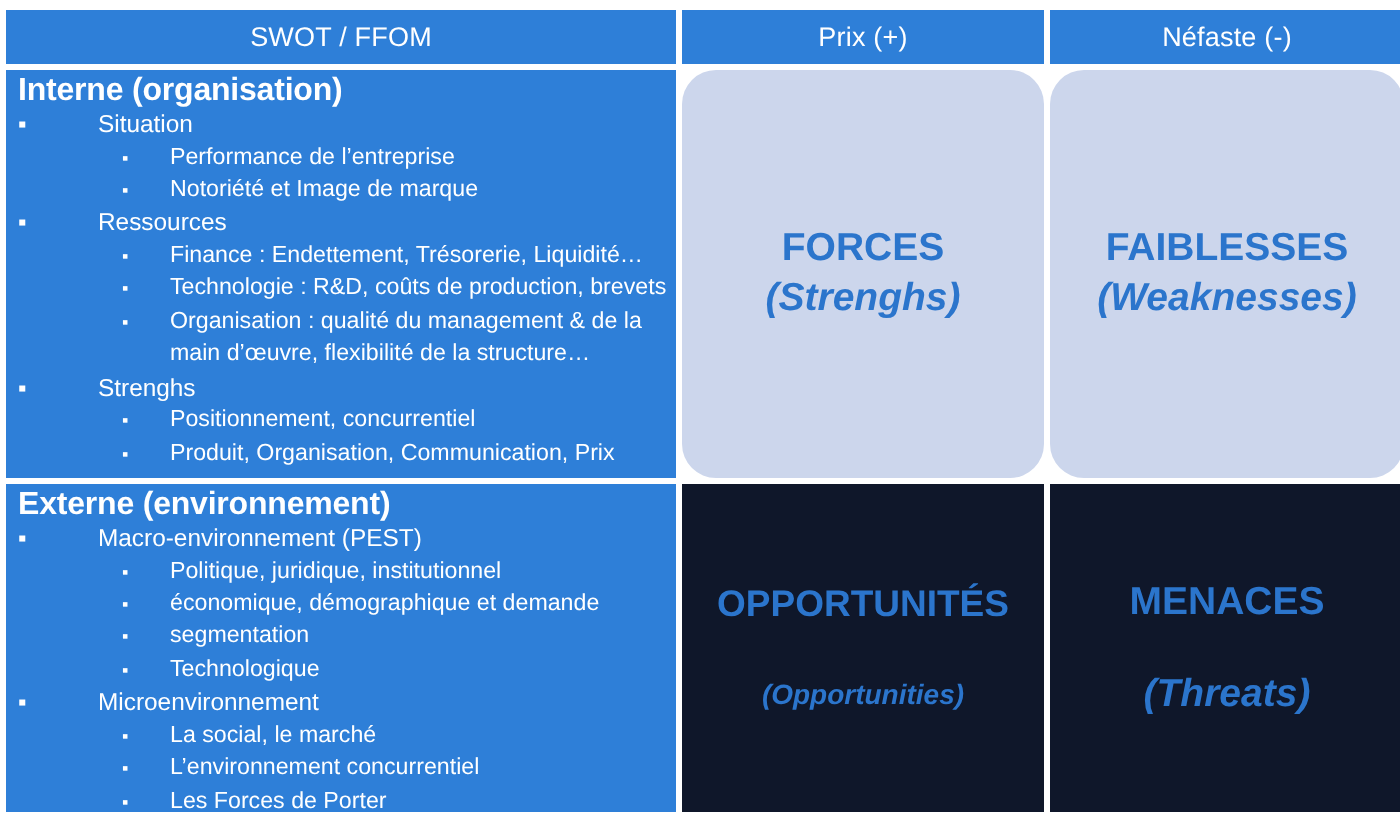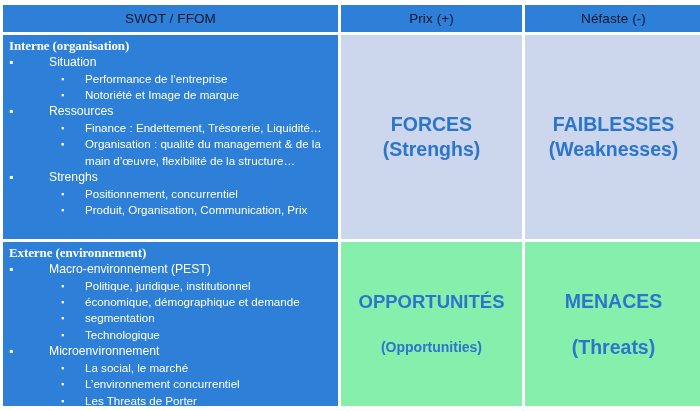--- a/index.html
+++ b/index.html
@@ -23,44 +23,43 @@
     display: grid;
     grid-template-columns: 335px 181px 177px;
     grid-template-rows: 27px 204px 164px;
     gap: 3px 3px;
     box-sizing: border-box;
   }
 
   
   .hdr {
     background: #2e7fd8;
-    color: #0f172a;
+    color: #ffffff;
     display: flex;
     align-items: center;
     justify-content: center;
     font-size: 13.5px;
     letter-spacing: .1px;
   }
 
   
   .leftcell {
     background: #2e7fd8;
     color: #ffffff;
     padding: 3px 4px 2px 4px;
     box-sizing: border-box;
     overflow: hidden;
   }
 
   .section-title {
-    font-size: 13px;
+    font-size: 16px;
     font-weight: bold;
     line-height: 15px;
     margin: 0 0 1px 2px;
     letter-spacing: -.1px;
-    font-family: Liberation Serif, serif;
   }
 
   ul.lvl1 {
     list-style: none;
     margin: 0;
     padding: 0;
   }
   ul.lvl1 > li.b1 {
     position: relative;
     font-size: 12.2px;
@@ -100,24 +99,24 @@
     flex-direction: column;
     align-items: center;
     justify-content: center;
     text-align: center;
     color: #2b75cc;
     font-weight: bold;
     line-height: 25px;
     box-sizing: border-box;
     padding: 0 4px;
   }
-  .quad.top { background: #ccd6ec; }
-  .quad.bottom { background: #86efac; gap: 21px; }
+  .quad.top { background: #ccd6ec; border-radius: 17px; }
+  .quad.bottom { background: #0f172a; gap: 21px; }
   .quad .l1 { font-size: 19.5px; }
-  .quad .l2 { font-size: 19.5px; }
+  .quad .l2 { font-size: 19.5px; font-style: italic; }
   .quad.narrow .l1 { font-size: 18.5px; }
   .quad.narrow .l2 { font-size: 14px; }
 </style>
 </head>
 <body>
 
 <div class="matrix">
 
   <div class="hdr">
     <span>SWOT / FFOM</span>
@@ -151,20 +150,21 @@
       <li class="b1">
         <span class="bullet1">▪</span>
         <span>Ressources</span>
         <ul class="lvl2">
           <li class="b2">
             <span class="bullet2">▪</span>
             <span>Finance : Endettement, Trésorerie,  Liquidité…</span>
           </li>
           <li class="b2">
             <span class="bullet2">▪</span>
+            <span>Technologie : R&amp;D, coûts de production, brevets</span>
           </li>
           <li class="b2">
             <span class="bullet2">▪</span>
             <span>Organisation : qualité du management &amp; de la main d’œuvre, flexibilité de la structure…</span>
           </li>
         </ul>
       </li>
 
       <li class="b1">
         <span class="bullet1">▪</span>
@@ -228,21 +228,21 @@
           <li class="b2">
             <span class="bullet2">▪</span>
             <span>La social, le marché</span>
           </li>
           <li class="b2">
             <span class="bullet2">▪</span>
             <span>L’environnement concurrentiel</span>
           </li>
           <li class="b2">
             <span class="bullet2">▪</span>
-            <span>Les Threats de Porter</span>
+            <span>Les Forces de Porter</span>
           </li>
         </ul>
       </li>
 
     </ul>
   </div>
 
   <div class="quad bottom narrow">
     <div class="l1">OPPORTUNITÉS</div>
     <div class="l2">(Opportunities)</div>

